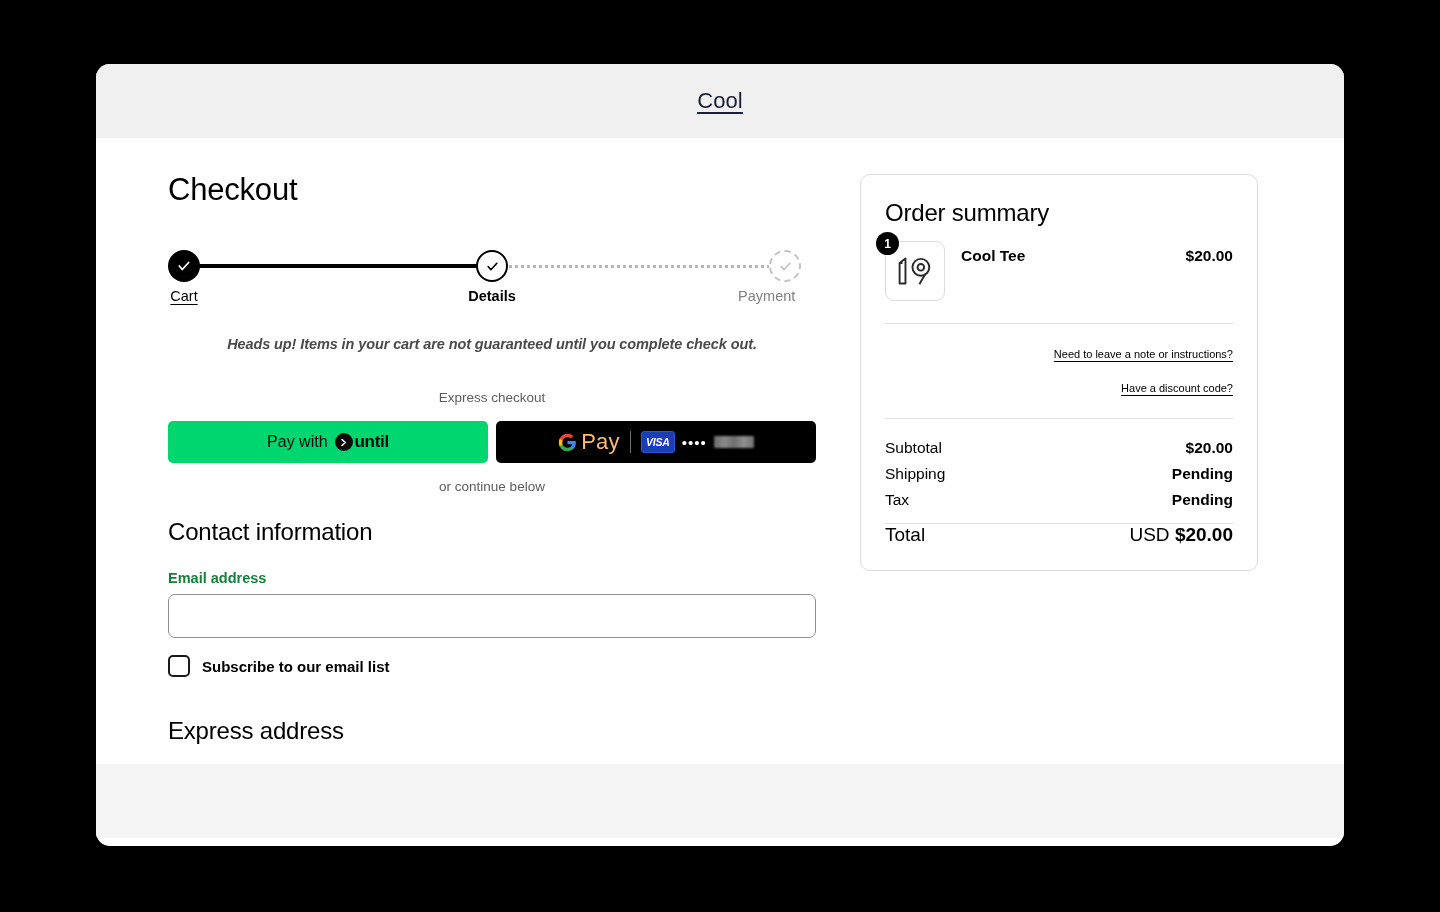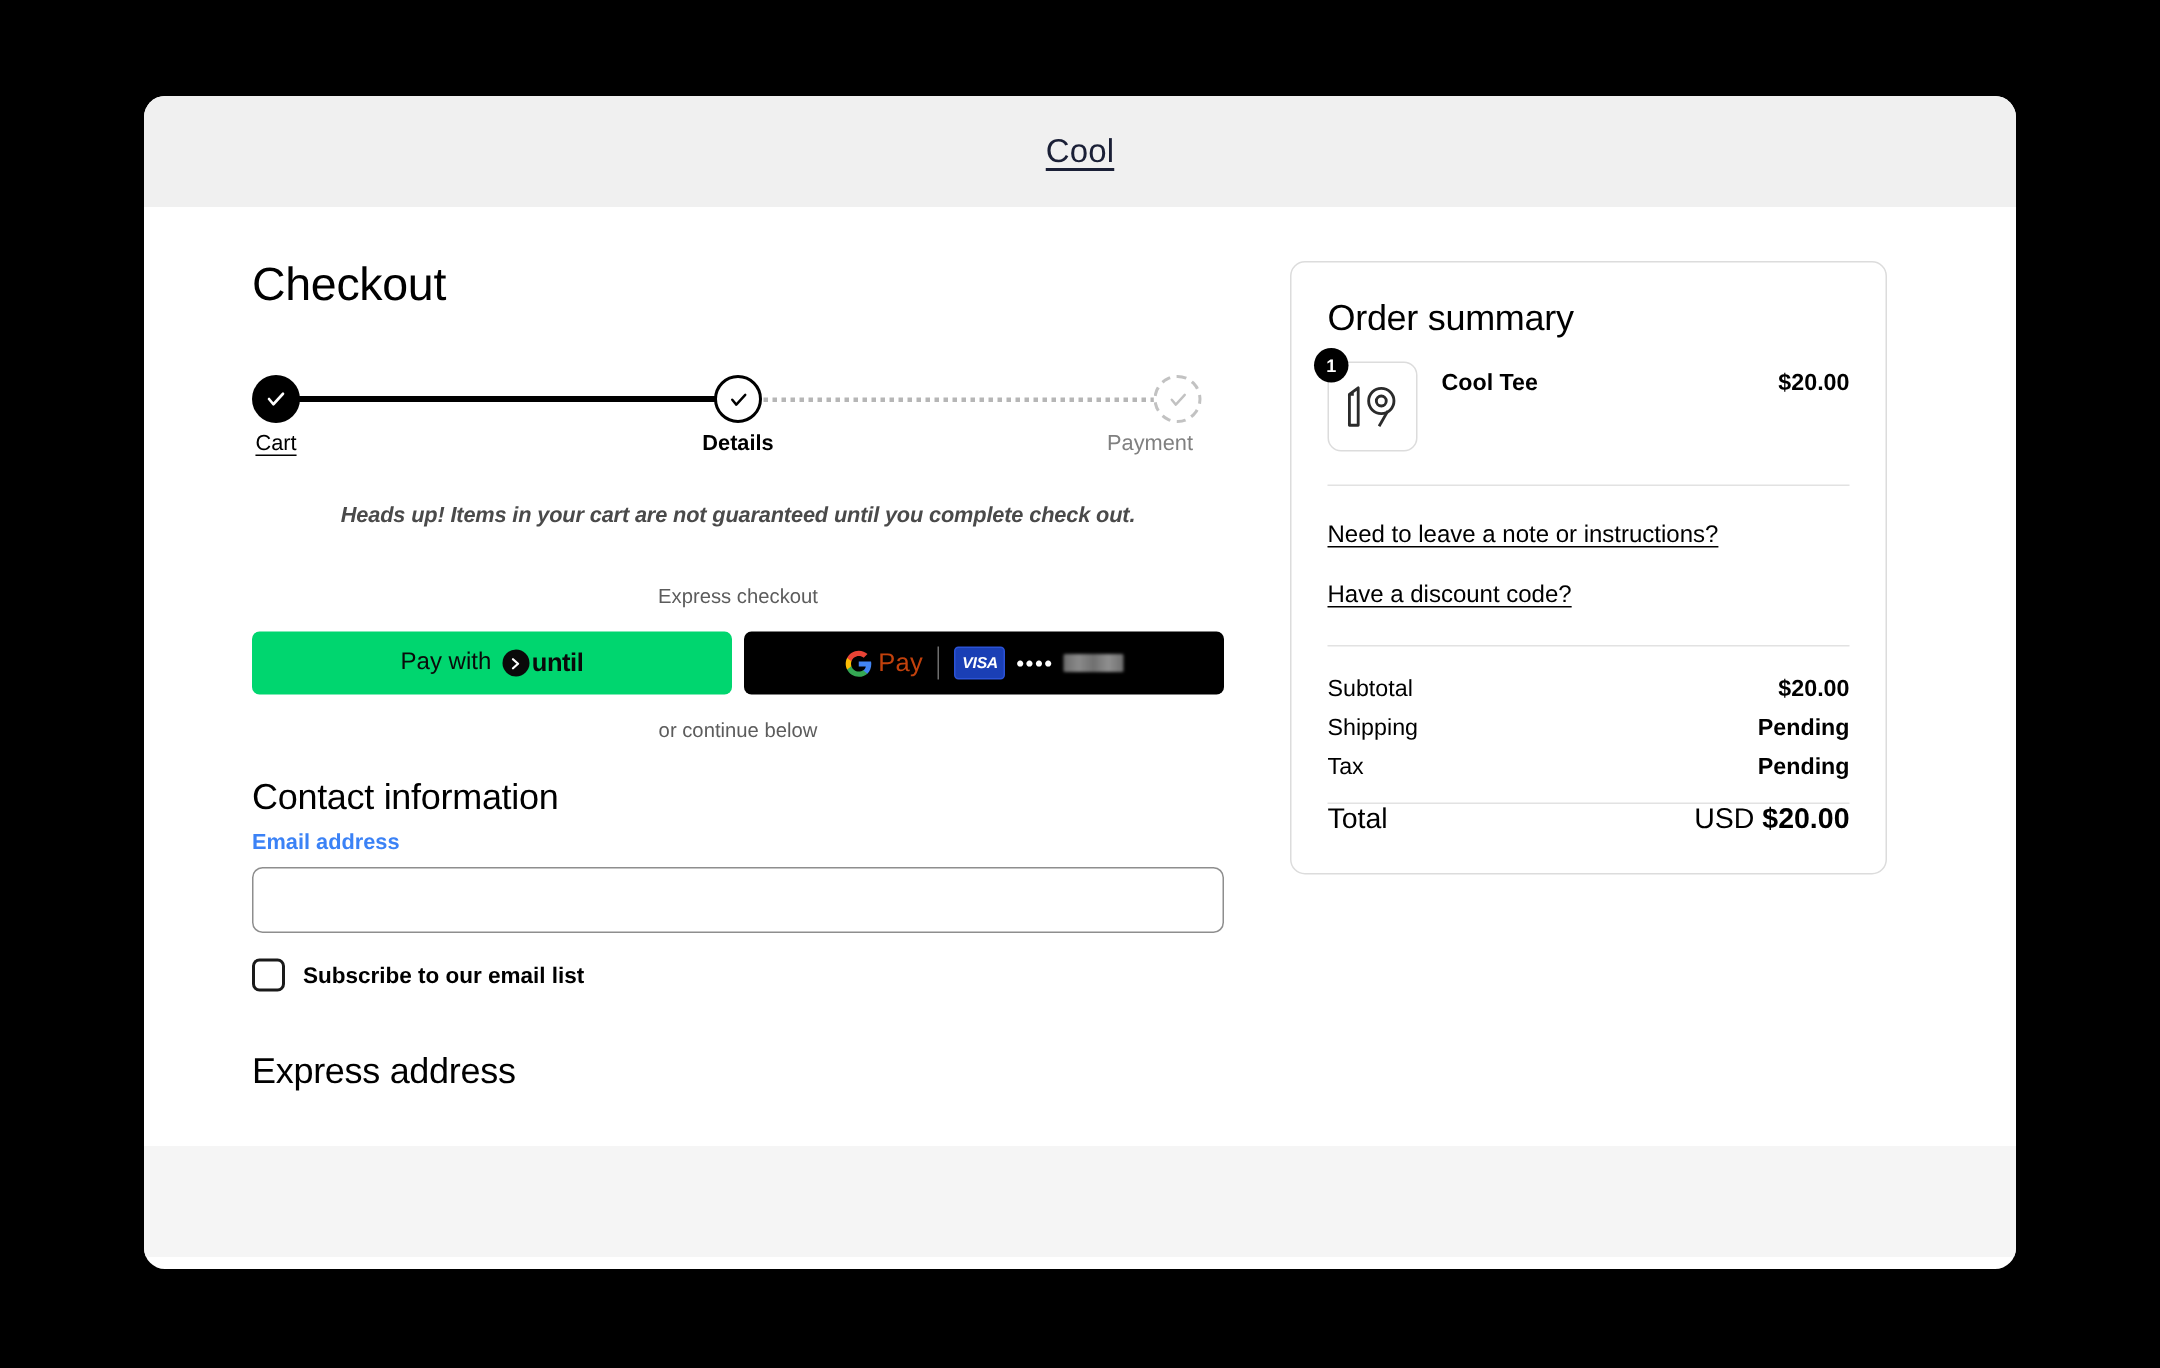--- a/index.html
+++ b/index.html
@@ -255,22 +255,22 @@
     cursor: pointer;
   }
 
   .gpay-logo {
     display: flex;
     align-items: center;
     gap: 4px;
   }
 
   .gpay-word {
-    font-size: 17px;
-    color: #c2410c;
+    font-size: 22px;
+    color: #fdba74;
     letter-spacing: 0.2px;
   }
 
   .gpay-divider {
     width: 1px;
     height: 22px;
     background: #6e6e6e;
   }
 
   .card-chip {
@@ -320,24 +320,24 @@
     font-size: 24px;
     font-weight: 400;
     color: #000000;
     letter-spacing: -0.2px;
   }
 
   .contact-section { margin-top: 24px; width: 648px; }
 
   .field-label {
     display: block;
-    margin-top: 8px;
+    margin-top: 24px;
     font-size: 14.5px;
     font-weight: 700;
-    color: #3b82f6;
+    color: #15803d;
   }
 
   .text-input {
     margin-top: 8px;
     width: 648px;
     height: 44px;
     border: 1px solid #8e8e8e;
     border-radius: 7px;
     background: #ffffff;
     font-family: "Liberation Sans", sans-serif;
@@ -443,25 +443,26 @@
   .product-name,
   .product-price {
     font-size: 15.5px;
     font-weight: 700;
     color: #000000;
   }
 
   .summary-link {
     display: block;
     margin-top: 22px;
-    font-size: 16px;
+    font-size: 11px;
     color: #000000;
     text-decoration: underline;
     text-underline-offset: 3px;
     cursor: pointer;
+    text-align: right;
   }
 
   .summary-link.first { margin-top: 24px; }
 
   .totals {
     margin-top: 24px;
     padding-top: 20px;
     border-top: 1px solid #e2e2e2;
   }
 

